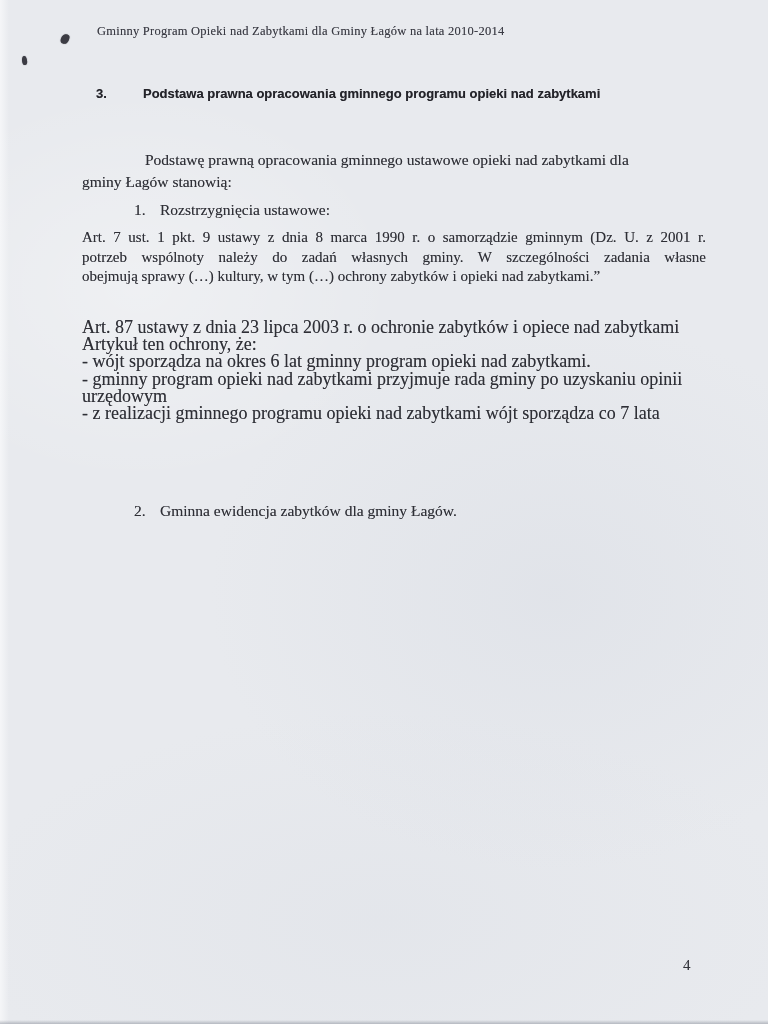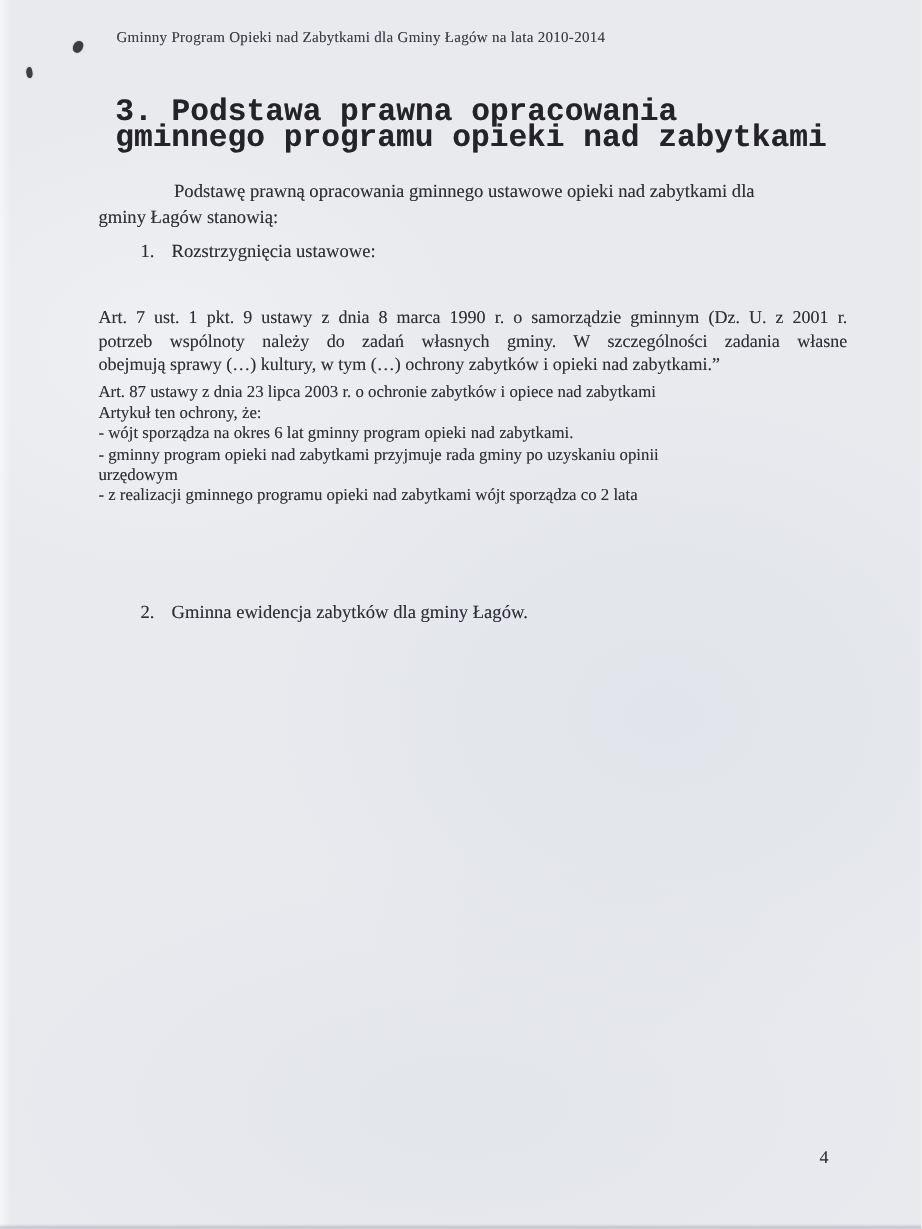--- a/index.html
+++ b/index.html
@@ -49,23 +49,23 @@
     letter-spacing: 0.25px;
     color: #3a3b44;
     white-space: nowrap;
     text-shadow: 0 0 0.5px rgba(50,50,60,0.45);
   }
   .title {
     position: absolute;
     left: 96px; top: 83px;
     width: 600px;
     margin: 0;
-    font-family: Liberation Mono, monospace;
+    font-family: Liberation Sans, sans-serif;
     font-weight: bold;
-    font-size: 26px;
+    font-size: 13px;
     line-height: 21.5px;
     color: #232329;
     text-shadow: 0 0 0.5px rgba(35,35,41,0.5);
   }
   .title-num {
     display: inline-block;
     width: 47px;
   }
   .intro {
     position: absolute;
@@ -73,51 +73,50 @@
     width: 620px;
     font-size: 15.5px;
     line-height: 21.5px;
     text-shadow: 0 0 0.5px rgba(46,47,54,0.45);
   }
   .intro .iline { white-space: nowrap; }
   .intro .iline:first-child { padding-left: 63px; }
 
   .list-item {
     position: absolute;
-    left: 117px;
+    left: 134px;
     font-size: 15.5px;
     white-space: nowrap;
     text-shadow: 0 0 0.5px rgba(46,47,54,0.45);
   }
   .item1 { top: 201px; }
   .item2 { top: 502px; }
   .li-num { display: inline-block; width: 26px; }
 
   .para {
     position: absolute;
     left: 82px;
     text-shadow: 0 0 0.5px rgba(46,47,54,0.45);
   }
   .art7 {
     top: 228px;
     width: 624px;
     font-size: 15px;
     line-height: 19.7px;
-    margin-top: 28px;
   }
   .art7 .jline {
     white-space: normal;
     text-align: justify;
     text-align-last: justify;
   }
   .art7 .jline:last-child { text-align-last: left; }
   .art87 {
     top: 319px;
     width: 624px;
-    font-size: 14px;
+    font-size: 18px;
     line-height: 17.2px;
   }
   .art87 .pline { white-space: nowrap; }
 
   .page-number {
     position: absolute;
     left: 683px; top: 957px;
     font-size: 15px;
     color: #34353c;
     text-shadow: 0 0 0.5px rgba(46,47,54,0.4);
@@ -148,19 +147,19 @@
       <div class="jline">potrzeb wspólnoty należy do zadań własnych gminy. W szczególności zadania własne</div>
       <div class="jline">obejmują sprawy (…) kultury, w tym (…) ochrony zabytków i opieki nad zabytkami.”</div>
     </div>
 
   <div class="para art87">
       <div class="pline">Art. 87 ustawy z dnia 23 lipca 2003 r. o ochronie zabytków i opiece nad zabytkami</div>
       <div class="pline">Artykuł ten ochrony, że:</div>
       <div class="pline">- wójt sporządza na okres 6 lat gminny program opieki nad zabytkami.</div>
       <div class="pline">- gminny program opieki nad zabytkami przyjmuje rada gminy po uzyskaniu opinii</div>
       <div class="pline">urzędowym</div>
-      <div class="pline">- z realizacji gminnego programu opieki nad zabytkami wójt sporządza co 2 lata</div>
+      <div class="pline">- z realizacji gminnego programu opieki nad zabytkami wójt sporządza co 7 lata</div>
     </div>
 
   <div class="list-item item2"><span class="li-num">2.</span><span>Gminna ewidencja zabytków dla gminy Łagów.</span></div>
 
   <div class="page-number">4</div>
 </div>
 
 </body></html>

